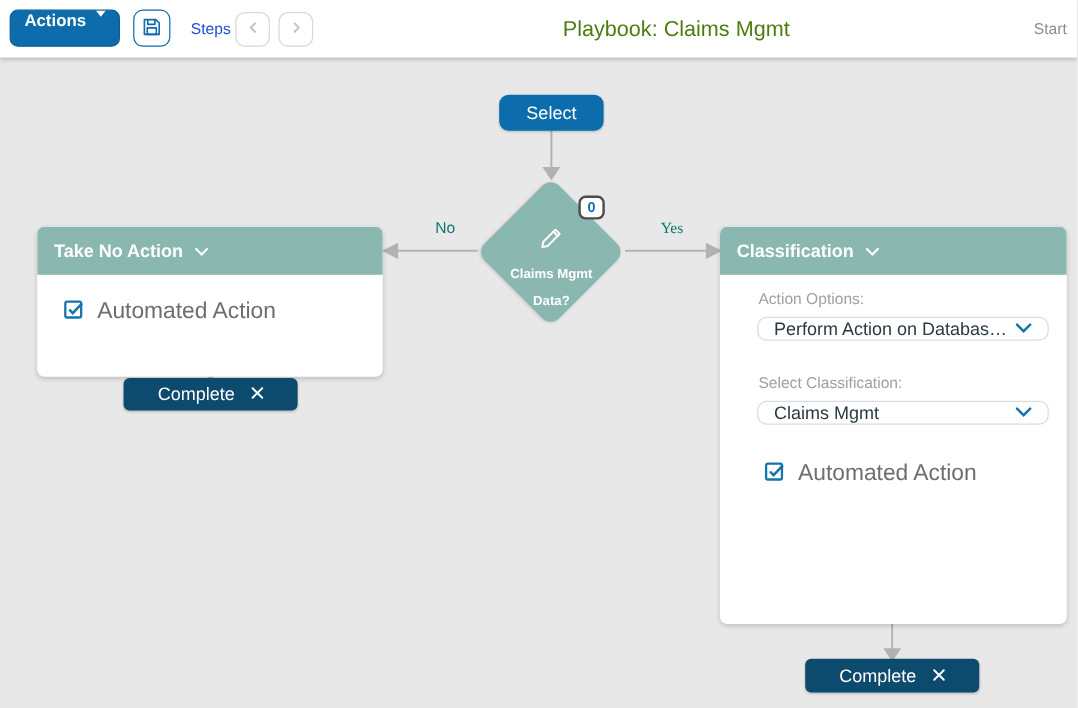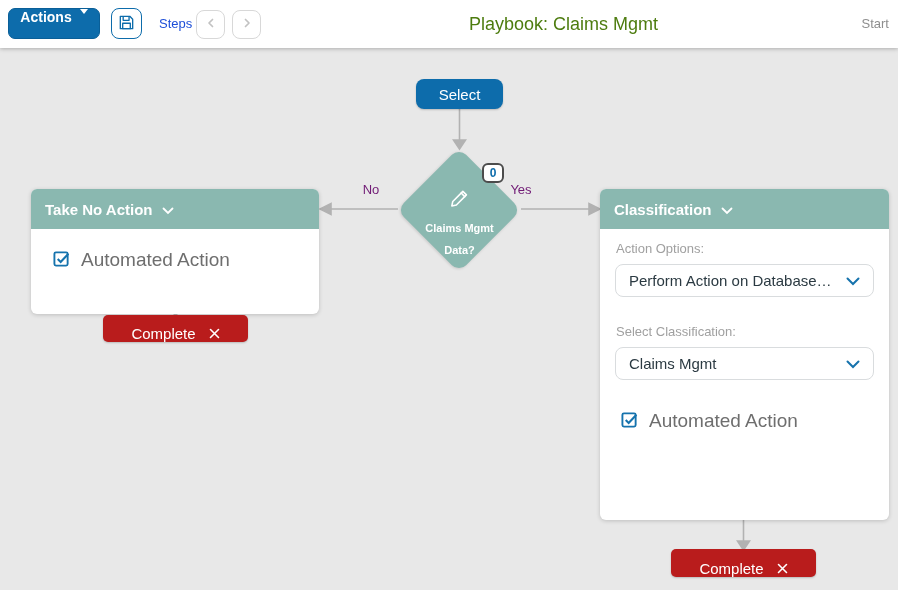--- a/index.html
+++ b/index.html
@@ -43,44 +43,44 @@
              transform: rotate(45deg); border-radius: 10px; cursor: pointer;
              box-shadow: 0 1px 3px rgba(0,0,0,.15); }
   .diamond-content { left: 397px; top: 140px; width: 125px; text-align: center; z-index: 2; pointer-events: none; }
   .diamond-text { color: #fff; font-size: 11px; font-weight: 700; line-height: 13px; margin-top: 9px; }
   .badge { left: 482px; top: 115px; width: 22px; height: 20px; background: #fff;
            border: 2px solid #4c4c4c; border-radius: 6px; z-index: 3;
            color: #0d6cab; font-size: 12px; font-weight: 700;
            display: flex; align-items: center; justify-content: center; }
 
   .edge-label { position: absolute; width: 34px; text-align: center; font-size: 13px;
-                color: #701a75; z-index: 1; }
+                color: #0f766e; z-index: 1; }
   .edge-label-no  { left: 354px; top: 134px; }
-  .edge-label-yes { left: 504px; top: 134px; }
+  .edge-label-yes { left: 543px; top: 134px; font-family: Liberation Serif, serif; }
 
   .card { background: #fff; border-radius: 6px; box-shadow: 0 1px 4px rgba(0,0,0,.18); overflow: hidden; }
   .card-header { height: 40px; background: #8ab8b0; display: flex; align-items: center;
                  padding: 0 14px; gap: 9px; color: #fff; font-size: 15px; font-weight: 700; cursor: pointer; }
 
   .tna-card { left: 31px; top: 141px; width: 288px; height: 125px; }
   .tna-body { padding: 20px 0 0 22px; }
 
   .checkbox-row { display: flex; align-items: center; gap: 11px; cursor: pointer; }
   .checkbox-row .cb-label { font-size: 19px; color: #6e6e6e; }
 
-  .complete-btn { background: #b91c1c; border-radius: 5px; color: #fff; font-size: 15px;
-                  font-weight: 500; display: flex; align-items: flex-end; justify-content: center;
+  .complete-btn { background: #0c4a6e; border-radius: 5px; color: #fff; font-size: 15px;
+                  font-weight: 500; display: flex; align-items: center; justify-content: center;
                   gap: 13px; cursor: pointer; box-shadow: 0 1px 2px rgba(0,0,0,.2); }
   .tna-complete { left: 103px; top: 267px; width: 145px; height: 27px; }
   .cls-complete { left: 671px; top: 501px; width: 145px; height: 28px; }
 
   .cls-card { left: 600px; top: 141px; width: 289px; height: 331px; }
-  .cls-body { padding: 12px 15px 0 15px; }
+  .cls-body { padding: 12px 15px 0 31px; }
   .field-label { display: block; font-size: 13px; color: #a0a0a0; margin: 0 0 8px 1px; }
-  .select-box { height: 33px; border: 1px solid #d9dcde; border-radius: 8px; background: #fff;
+  .select-box { height: 20px; border: 1px solid #d9dcde; border-radius: 8px; background: #fff;
                 display: flex; align-items: center; justify-content: space-between;
                 padding: 0 13px; margin-bottom: 27px; cursor: pointer; }
   .select-value { font-size: 15px; font-weight: 500; color: #2b3a42; white-space: nowrap;
                   overflow: hidden; text-overflow: ellipsis; }
   .cls-body .checkbox-row { margin: 30px 0 0 6px; }
 </style>
 </head>
 <body>
 
 <div class="screen">

